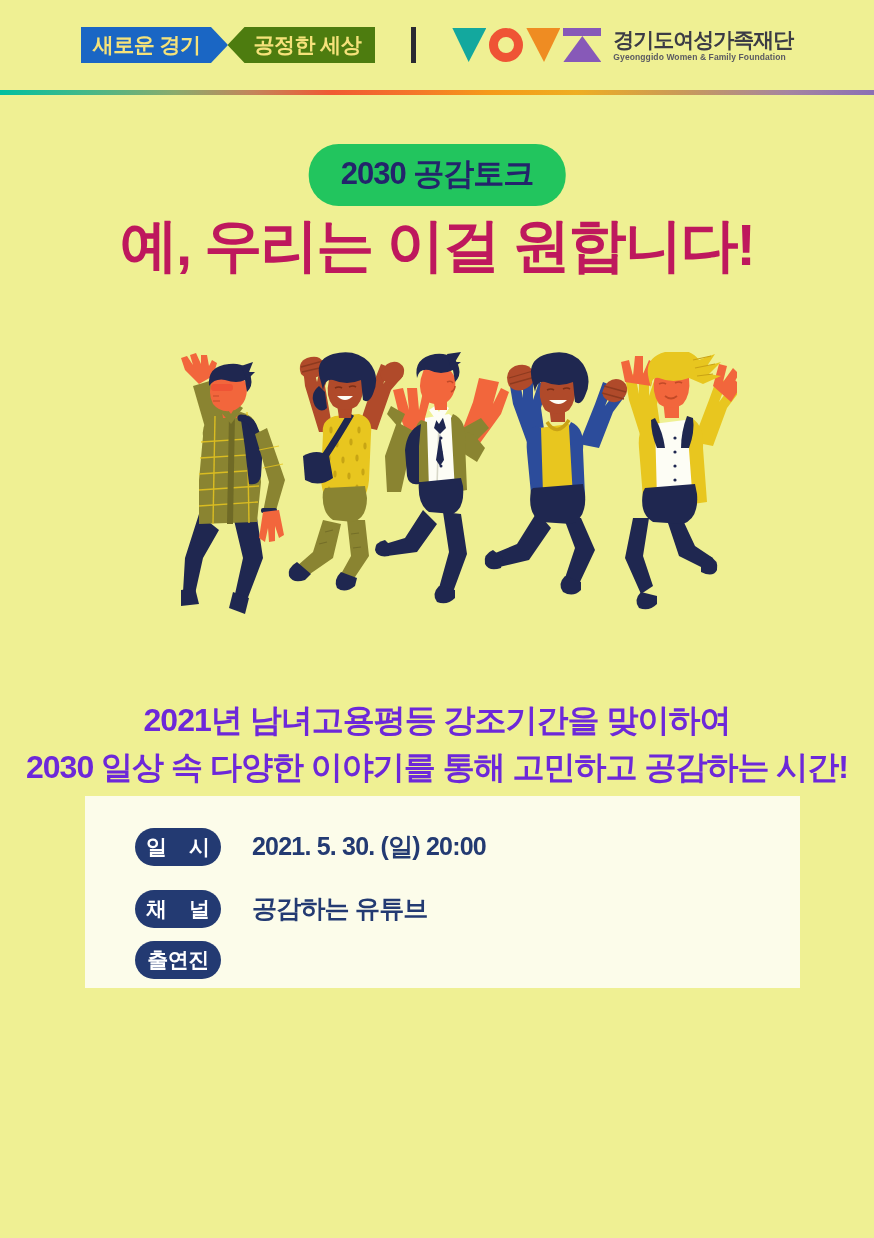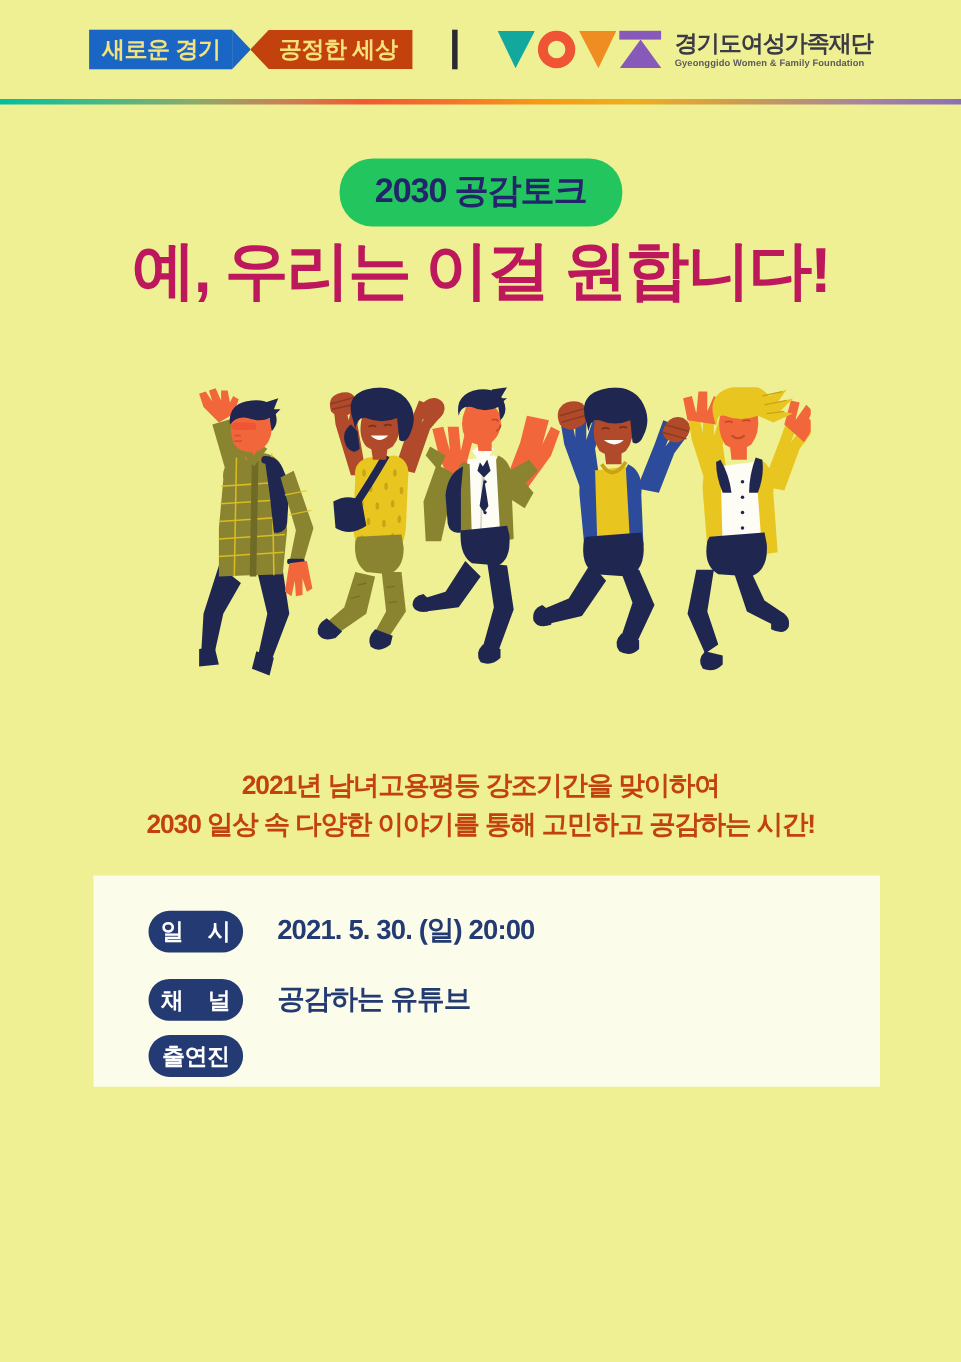--- a/index.html
+++ b/index.html
@@ -53,21 +53,21 @@
   .gg-slogan-blue::after {
     content: "";
     position: absolute;
     right: -17px; top: 0;
     width: 0; height: 0;
     border-top: 18px solid transparent;
     border-bottom: 18px solid transparent;
     border-left: 17px solid #1a66c4;
   }
   .gg-slogan-gold {
-    background: #c2410c;
+    background: #4d7c0f;
     color: #f5e27a;
     font-weight: bold;
     font-size: 21px;
     letter-spacing: -0.5px;
     display: flex;
     align-items: center;
     padding: 0 14px 0 26px;
     margin-left: 17px;
     position: relative;
     clip-path: polygon(17px 0, 100% 0, 100% 100%, 17px 100%, 0 50%);
@@ -191,23 +191,23 @@
     height: 290px;
   }
   .illo svg { display: block; width: 100%; height: 100%; }
 
   
   .subtitle {
     position: absolute;
     top: 697px; left: 0;
     width: 874px;
     text-align: center;
-    color: #c2410c;
-    font-weight: bold;
-    font-size: 24px;
+    color: #6d28d9;
+    font-weight: bold;
+    font-size: 32px;
     letter-spacing: -1px;
     line-height: 1.47;
     white-space: nowrap;
   }
 
   
   .infobox {
     position: absolute;
     left: 85px;
     top: 796px;

